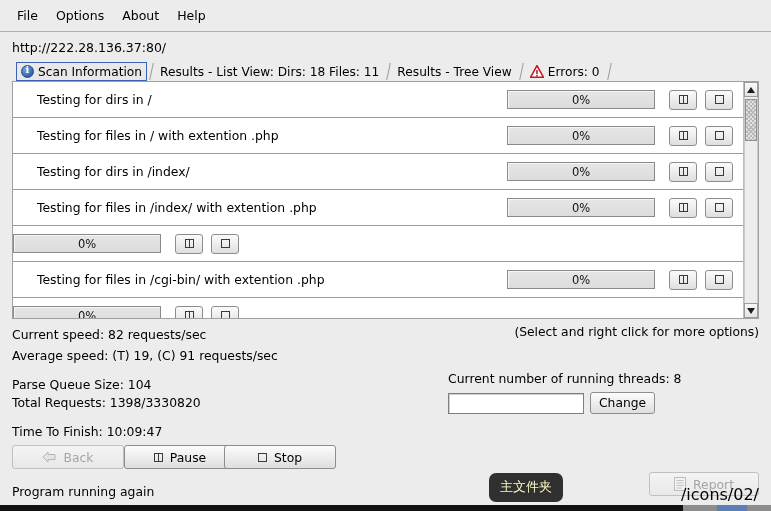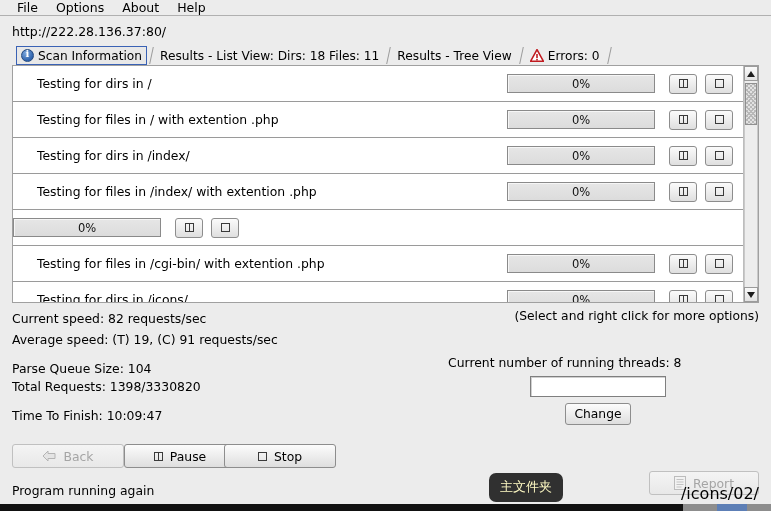--- a/index.html
+++ b/index.html
@@ -15,21 +15,21 @@
   #app {
     position: relative;
     width: 771px; height: 511px;
     background: #ececec;
     display: flex;
     flex-direction: column;
   }
 
   
   .menubar {
-    height: 16px;
+    height: 32px;
     background: #ececec;
     border-bottom: 1px solid #b0b0b0;
     display: flex;
     align-items: center;
     padding-left: 8px;
     flex: 0 0 auto;
   }
   .menu-item {
     padding: 3px 9px;
     font-size: 12.5px;
@@ -263,21 +263,21 @@
     position: absolute;
     left: 448px;
     top: 52px;
     width: 300px;
   }
   .threads-label {
     font-size: 12.4px;
     margin-bottom: 6px;
     white-space: nowrap;
   }
-  .threads-row { display: flex; align-items: center; gap: 6px; flex-direction: column; }
+  .threads-row { display: flex; align-items: center; gap: 6px; }
   .text-input {
     width: 136px;
     height: 21px;
     background: #fff;
     border: 1px solid #7f7f7f;
     box-shadow: inset 1px 1px 0 #d0d0d0;
     padding: 0 4px;
     font-size: 12px;
     font-family: "DejaVu Sans", "Liberation Sans", sans-serif;
   }
@@ -470,21 +470,20 @@
         <div class="progress">0%</div>
         <div class="minibtn">
             <span class="gl-pause"></span>
           </div>
         <div class="minibtn">
             <span class="gl-stop"></span>
           </div>
       </div>
 
       <div class="row">
-        <div class="row-label">Testing for dirs in /icons/</div>
         <div class="progress">0%</div>
         <div class="minibtn">
             <span class="gl-pause"></span>
           </div>
         <div class="minibtn">
             <span class="gl-stop"></span>
           </div>
       </div>
 
     </div>

